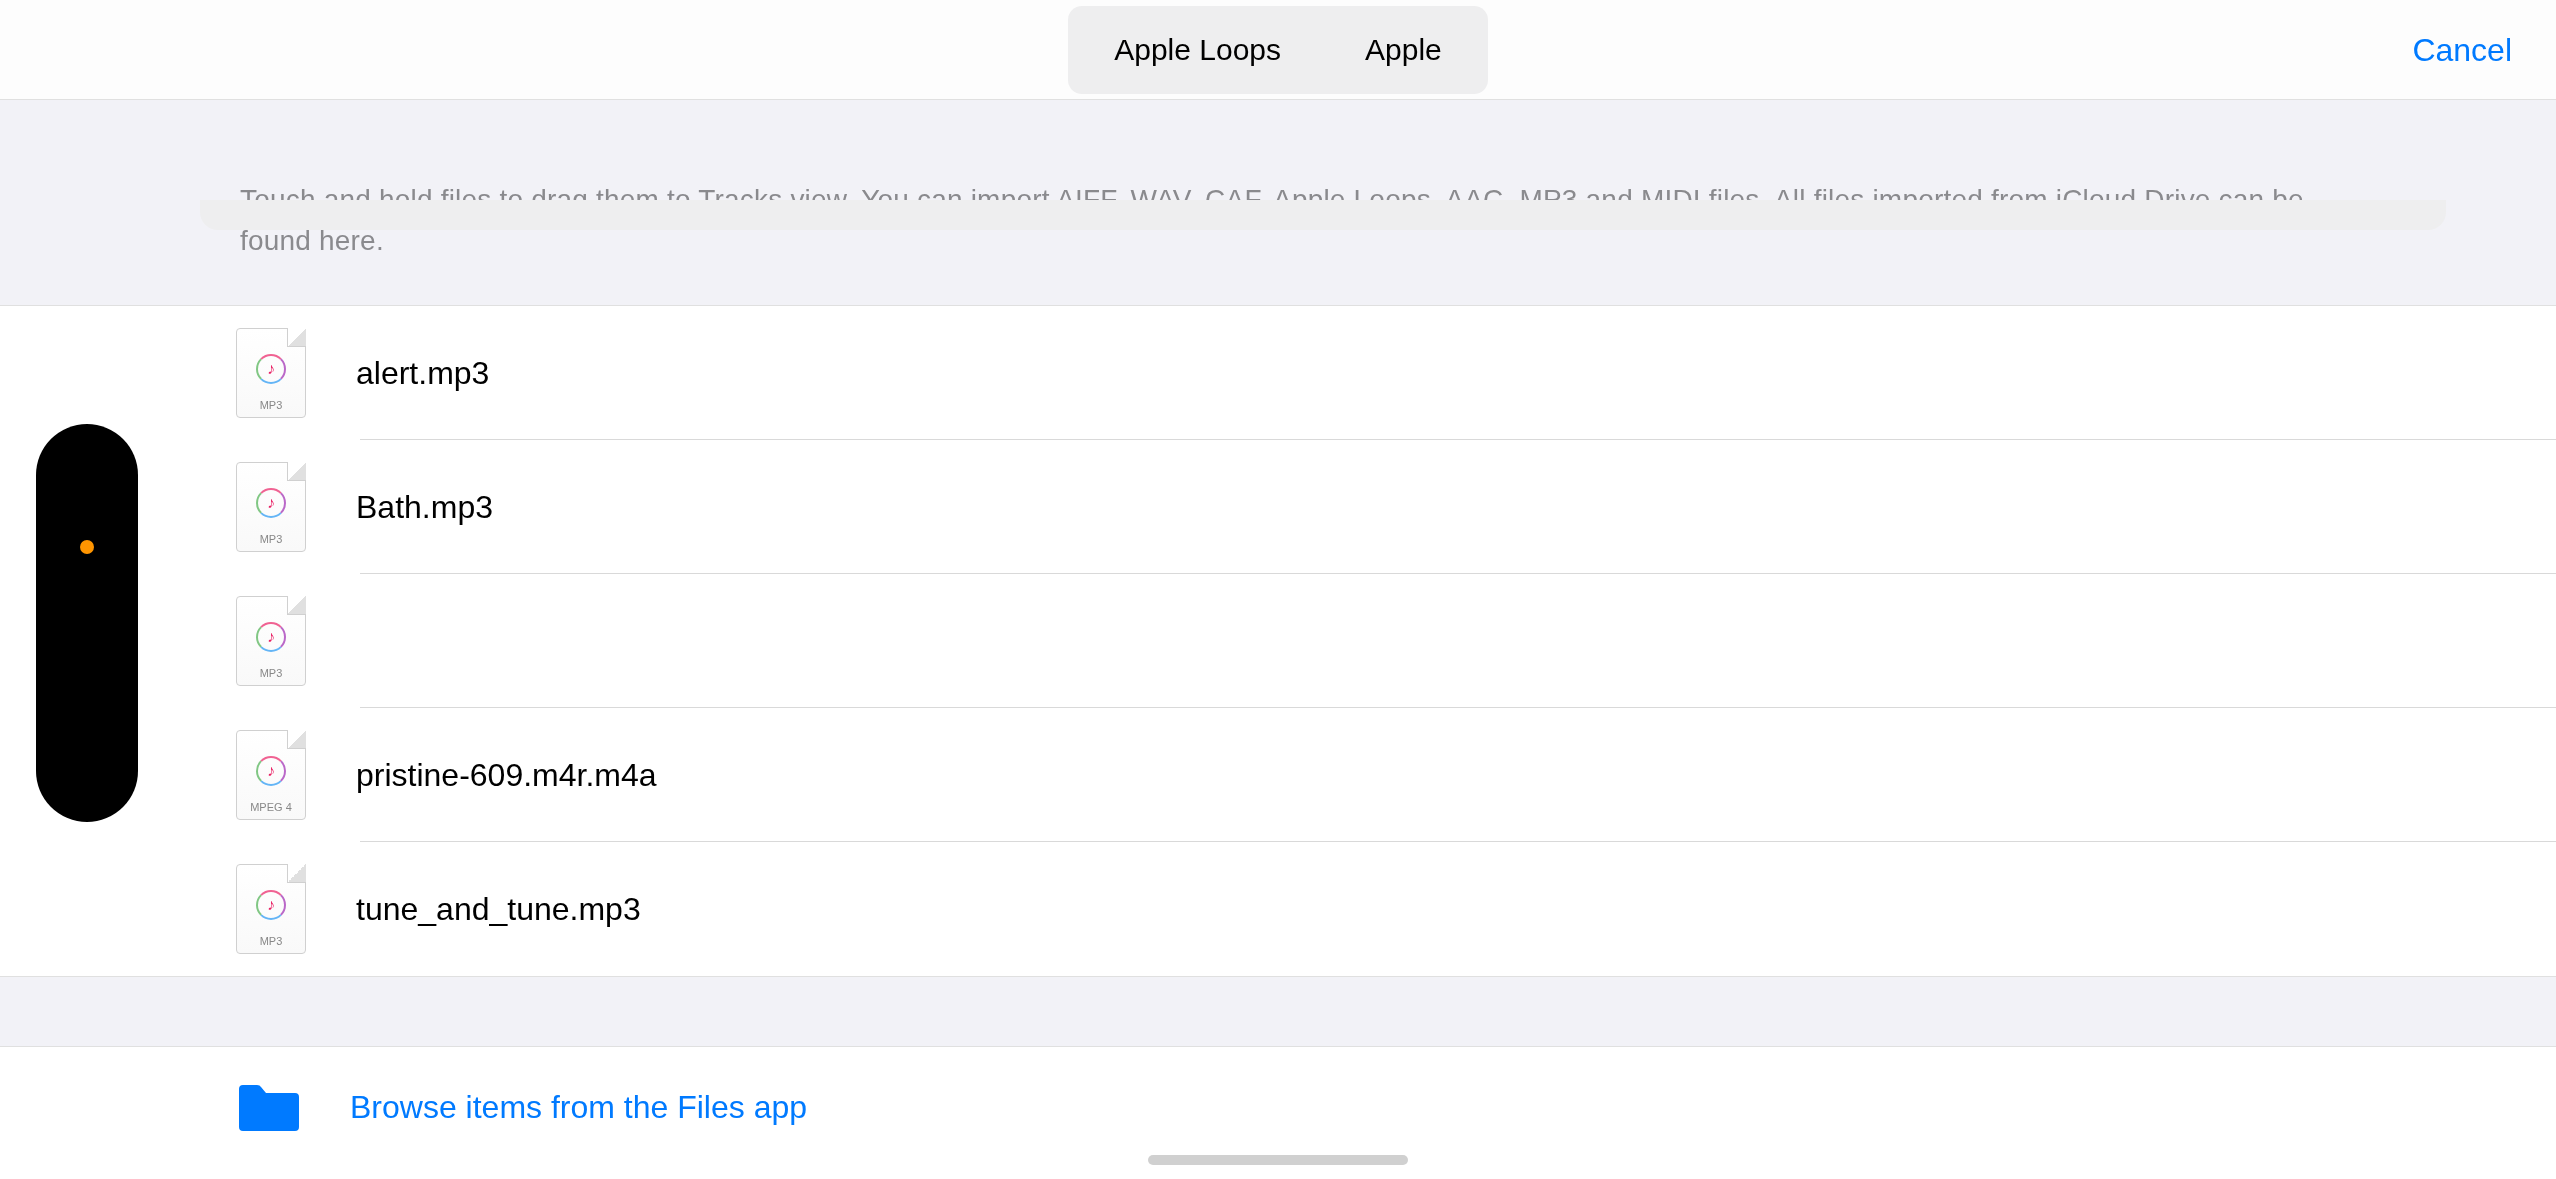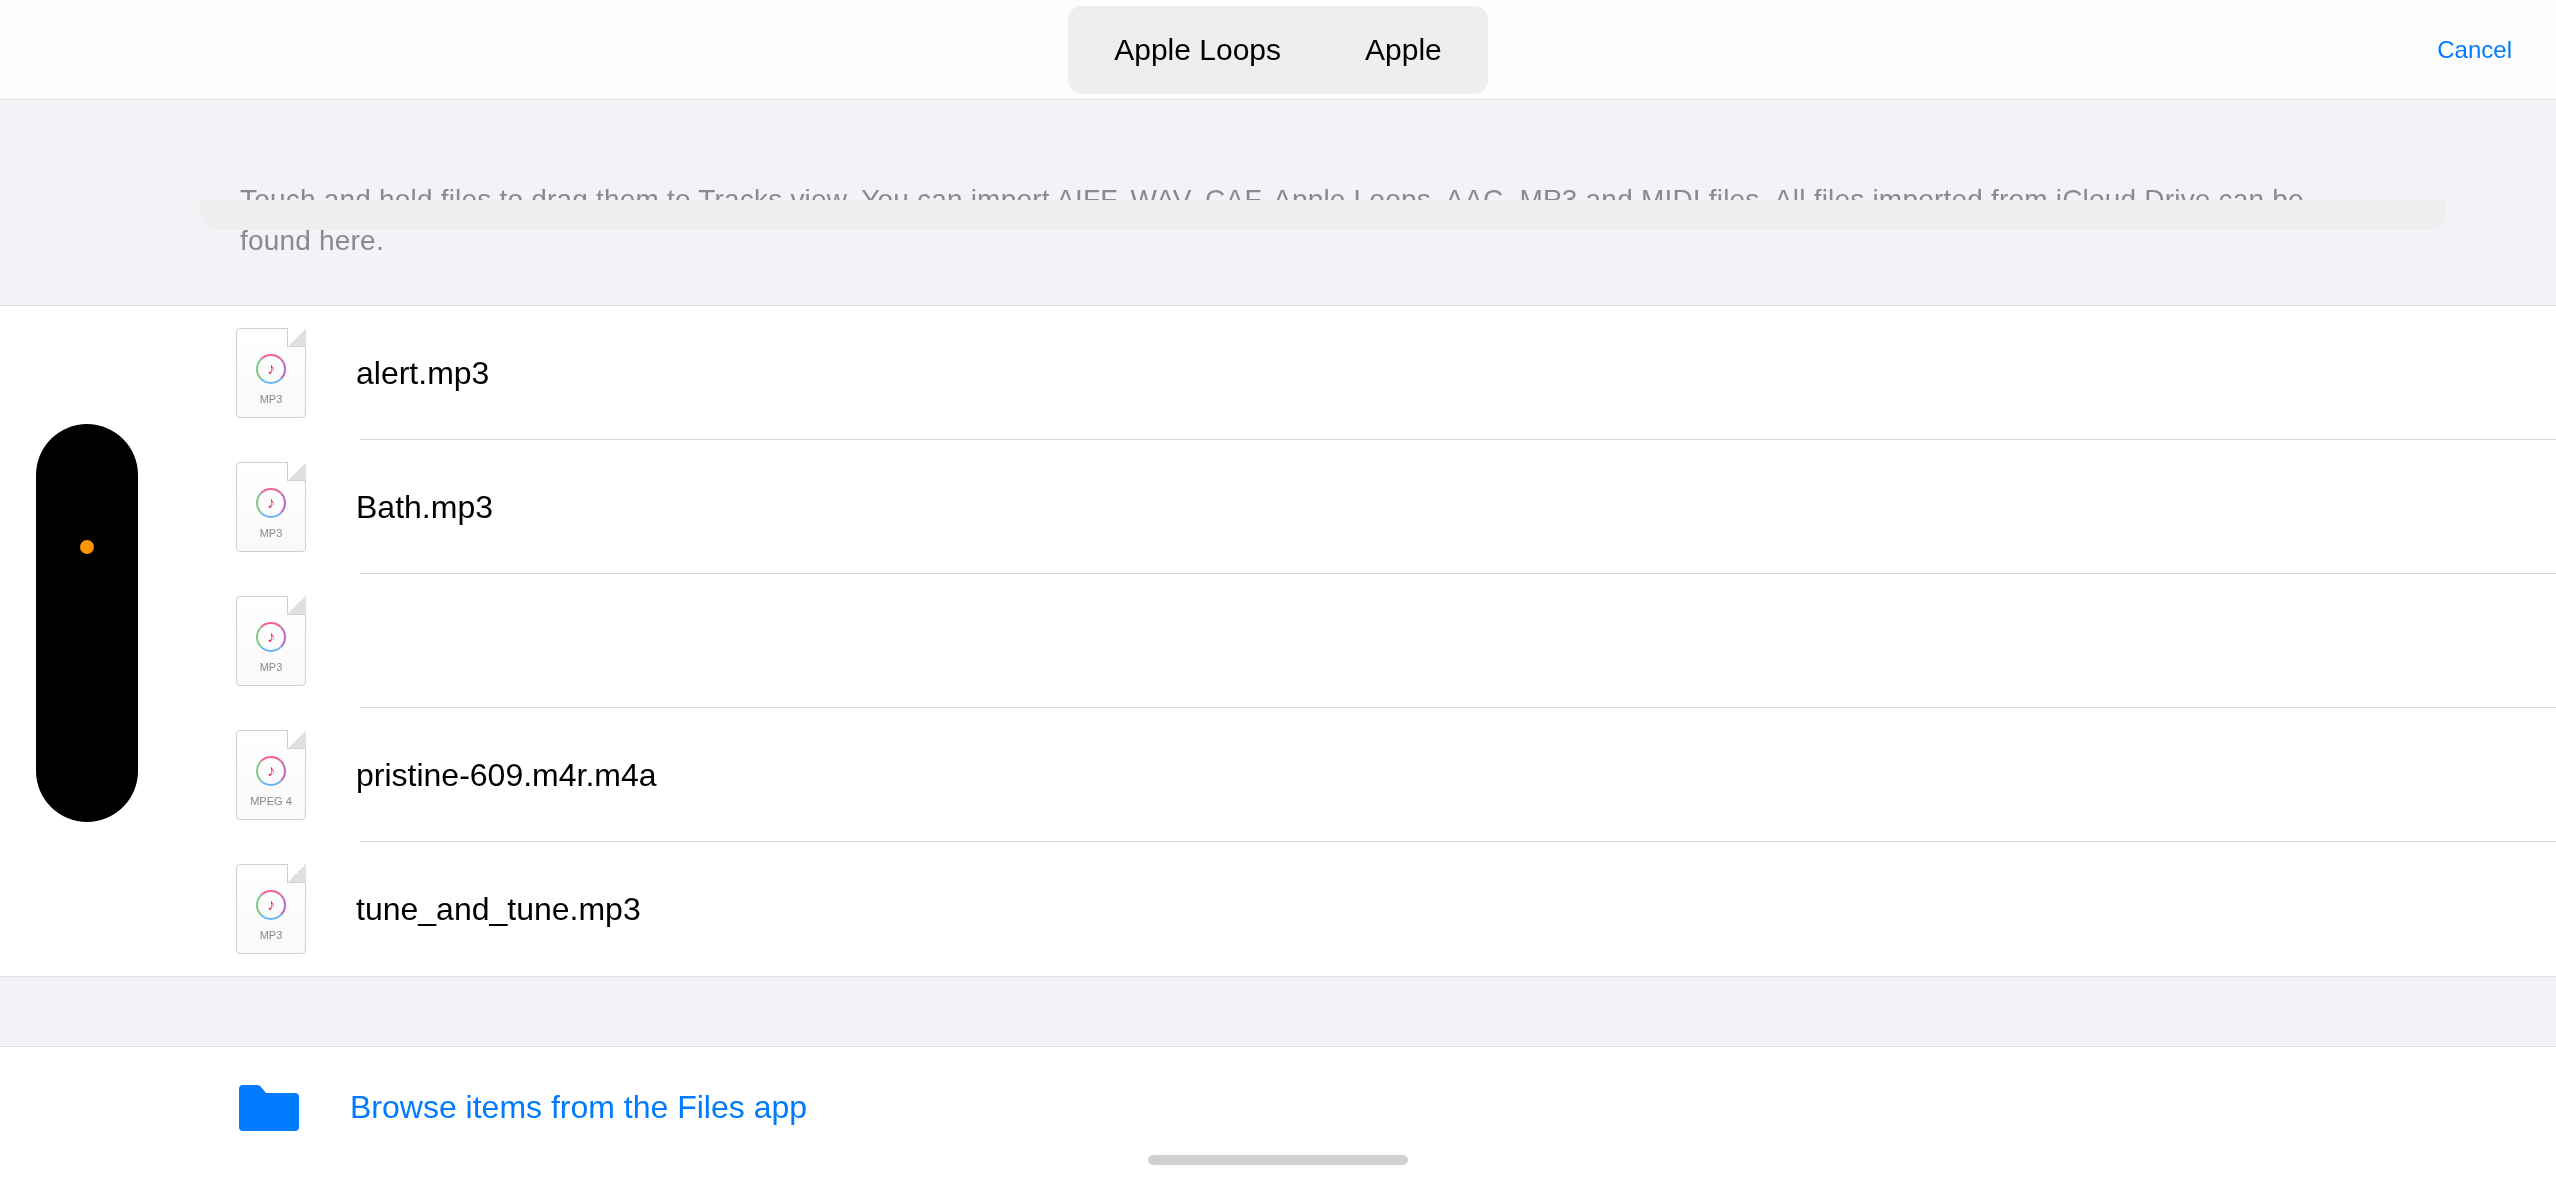--- a/index.html
+++ b/index.html
@@ -49,21 +49,21 @@
       background: #ffffff;
       font-weight: 600;
       box-shadow: 0 1px 4px rgba(0,0,0,0.12);
     }
     .cancel-btn {
       position: absolute;
       right: 44px;
       top: 50%;
       transform: translateY(-50%);
       color: #007aff;
-      font-size: 24px;
+      font-size: 32px;
       font-weight: 400;
       cursor: pointer;
     }
     .search-remnant {
       position: absolute;
       top: 100px;
       left: 200px;
       right: 110px;
       height: 30px;
       border-radius: 0 0 18px 18px;
@@ -136,21 +136,21 @@
       border-color: #f06292 #ba68c8 #64b5f6 #81c784;
       display: flex;
       align-items: center;
       justify-content: center;
       font-size: 16px;
       color: #e91e63;
       margin-top: -8px;
     }
     .file-type-label {
       position: absolute;
-      bottom: 12px;
+      bottom: 6px;
       left: 0;
       right: 0;
       text-align: center;
       font-size: 11px;
       color: #888;
       font-weight: 500;
     }
     .file-name {
       font-size: 32px;
       color: #000;

